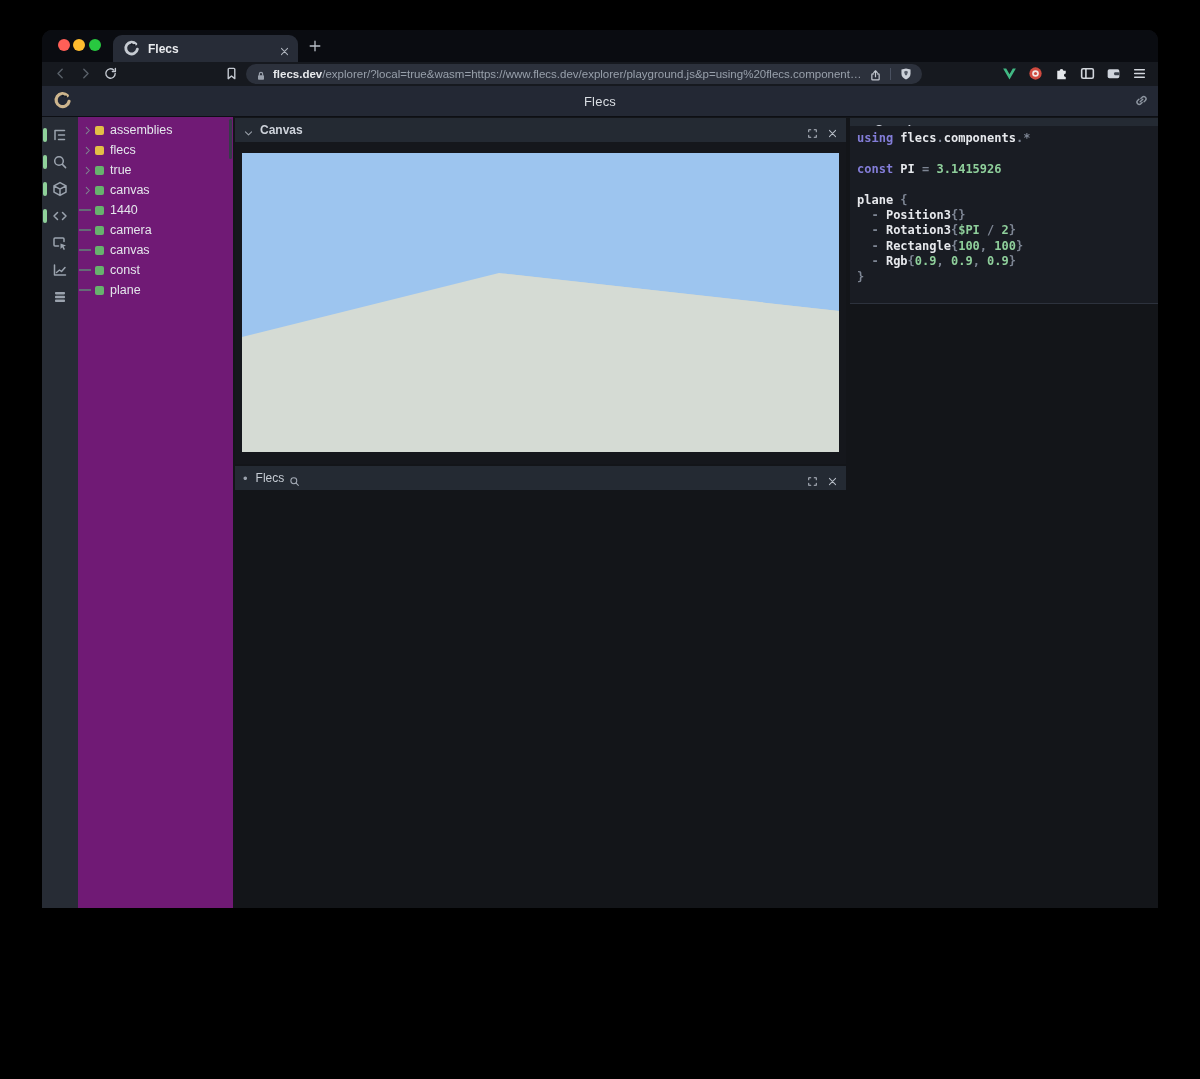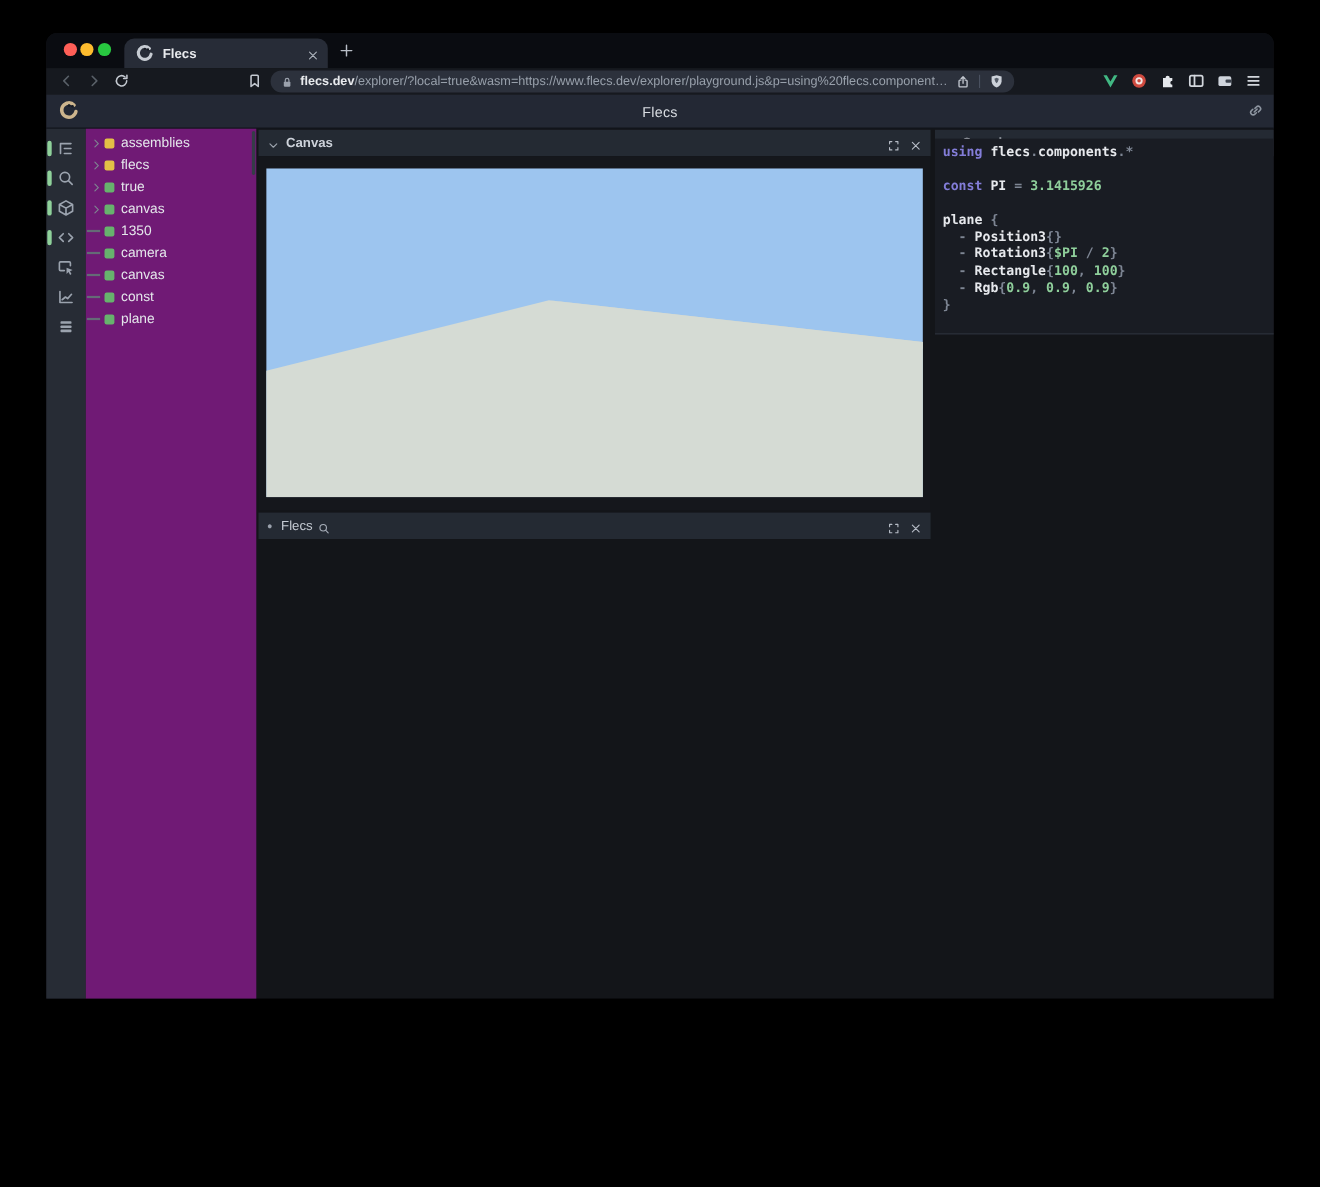--- a/index.html
+++ b/index.html
@@ -285,21 +285,21 @@
             </svg>
           </span>
           <span class="tree-sq" style="background:#67b26d"></span>
           <span class="tree-label">canvas</span>
         </div>
         <div class="tree-row">
           <span class="tw">
             <span class="dash"></span>
           </span>
           <span class="tree-sq" style="background:#67b26d"></span>
-          <span class="tree-label">1350</span>
+          <span class="tree-label">1440</span>
         </div>
         <div class="tree-row">
           <span class="tw">
             <span class="dash"></span>
           </span>
           <span class="tree-sq" style="background:#67b26d"></span>
           <span class="tree-label">camera</span>
         </div>
         <div class="tree-row">
           <span class="tw">

